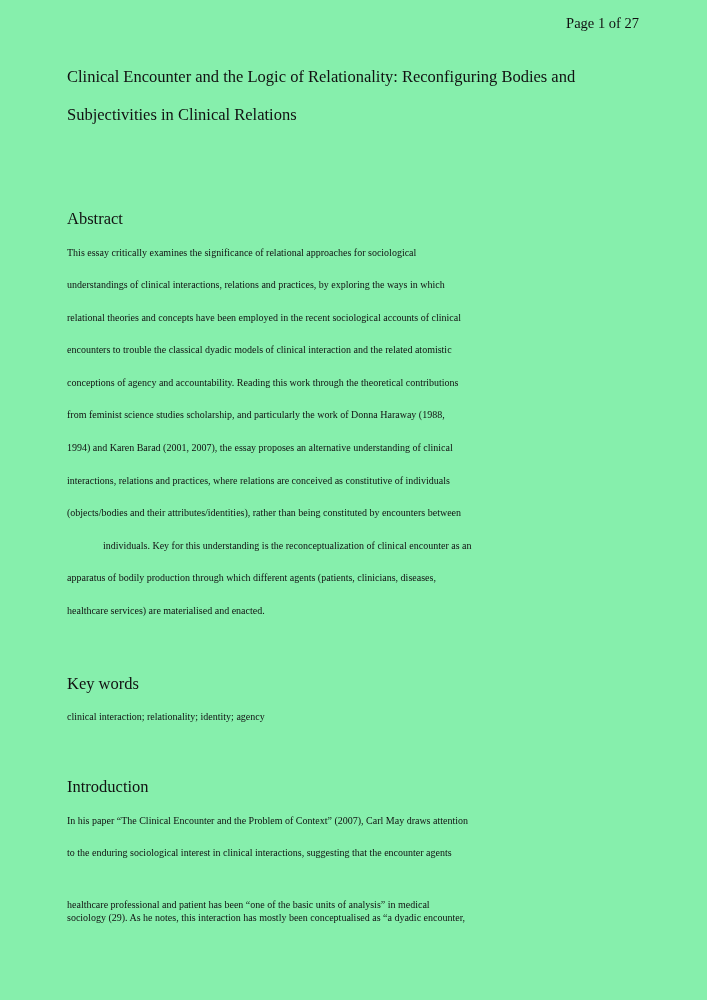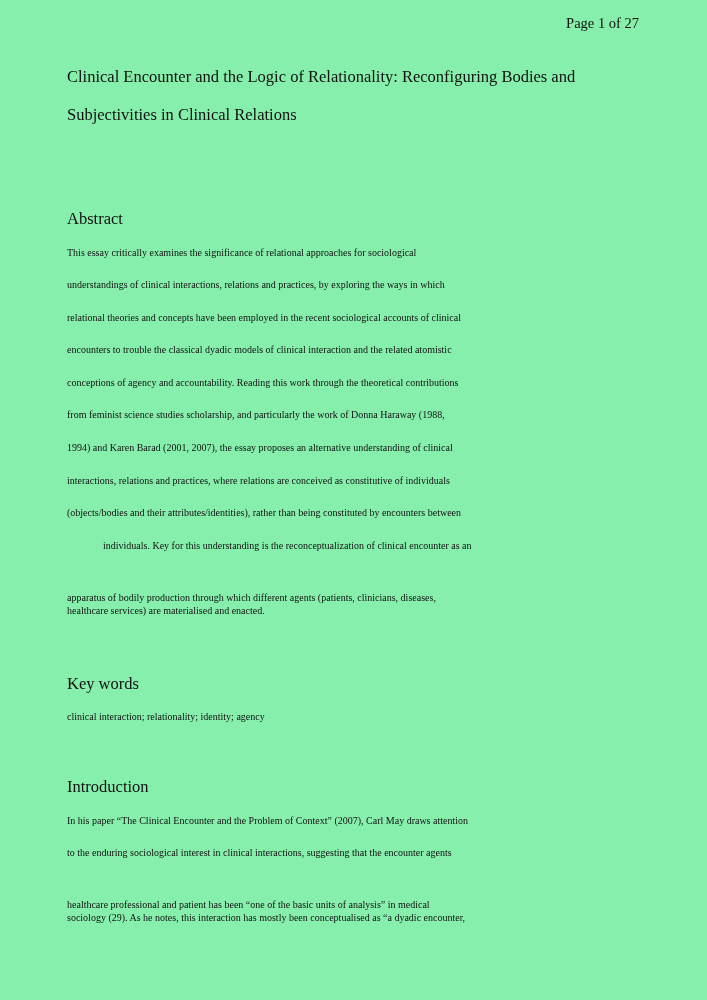--- a/index.html
+++ b/index.html
@@ -66,21 +66,21 @@
     <div class="abs body-line" style="top:247px;">This essay critically examines the significance of relational approaches for sociological</div>
     <div class="abs body-line" style="top:279px;">understandings of clinical interactions, relations and practices, by exploring the ways in which</div>
     <div class="abs body-line" style="top:312px;">relational theories and concepts have been employed in the recent sociological accounts of clinical</div>
     <div class="abs body-line" style="top:344px;">encounters to trouble the classical dyadic models of clinical interaction and the related atomistic</div>
     <div class="abs body-line" style="top:377px;">conceptions of agency and accountability. Reading this work through the theoretical contributions</div>
     <div class="abs body-line" style="top:409px;">from feminist science studies scholarship, and particularly the work of Donna Haraway (1988,</div>
     <div class="abs body-line" style="top:442px;">1994) and Karen Barad (2001, 2007), the essay proposes an alternative understanding of clinical</div>
     <div class="abs body-line" style="top:475px;">interactions, relations and practices, where relations are conceived as constitutive of individuals</div>
     <div class="abs body-line" style="top:507px;">(objects/bodies and their attributes/identities), rather than being constituted by encounters between</div>
     <div class="abs body-line" style="top:540px;margin-left:36px;">individuals. Key for this understanding is the reconceptualization of clinical encounter as an</div>
-    <div class="abs body-line" style="top:572px;margin-top:20px;">apparatus of bodily production through which different agents (patients, clinicians, diseases,</div>
+    <div class="abs body-line" style="top:572px;">apparatus of bodily production through which different agents (patients, clinicians, diseases,</div>
     <div class="abs body-line" style="top:605px;">healthcare services) are materialised and enacted.</div>
   </section>
 
   <section>
     <div class="abs heading" style="top:674px;">Key words</div>
     <div class="abs body-line" style="top:711px;">clinical interaction; relationality; identity; agency</div>
   </section>
 
   <section>
     <div class="abs heading" style="top:777px;">Introduction</div>

